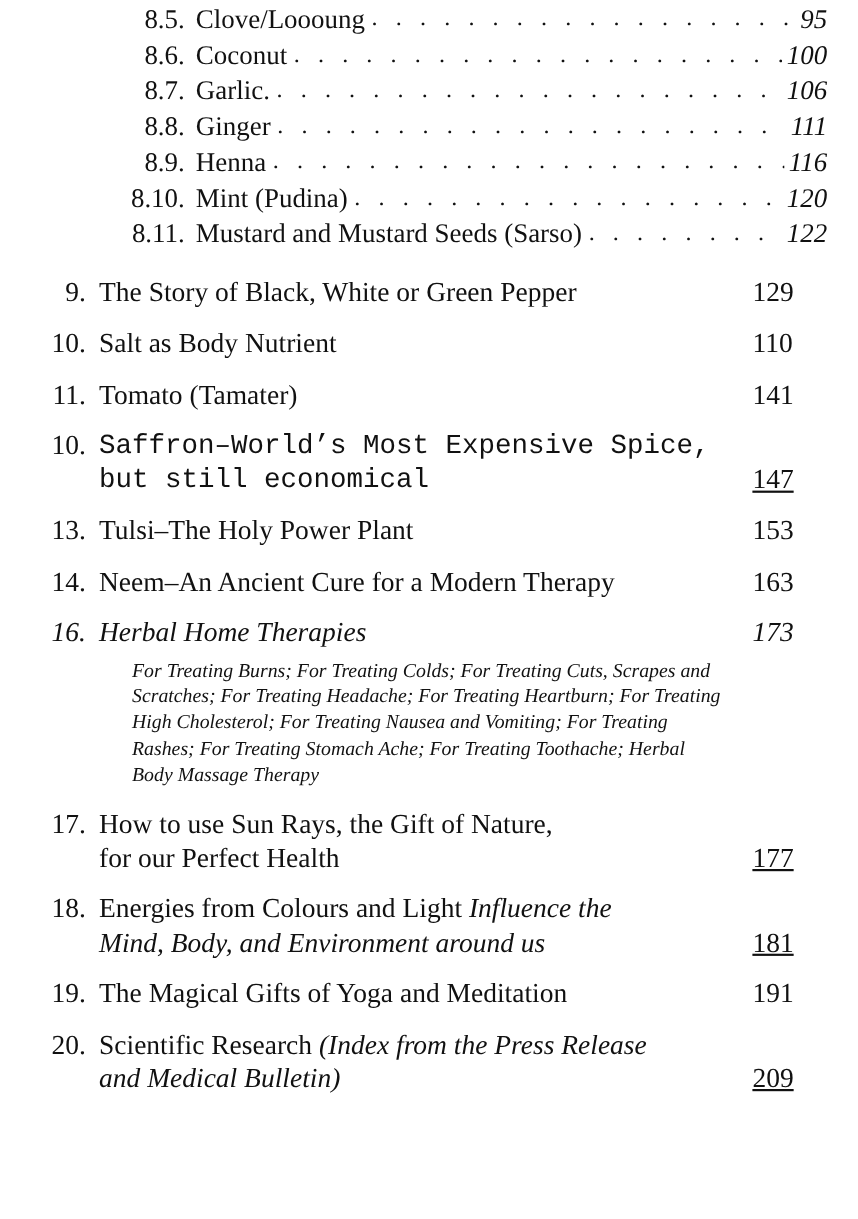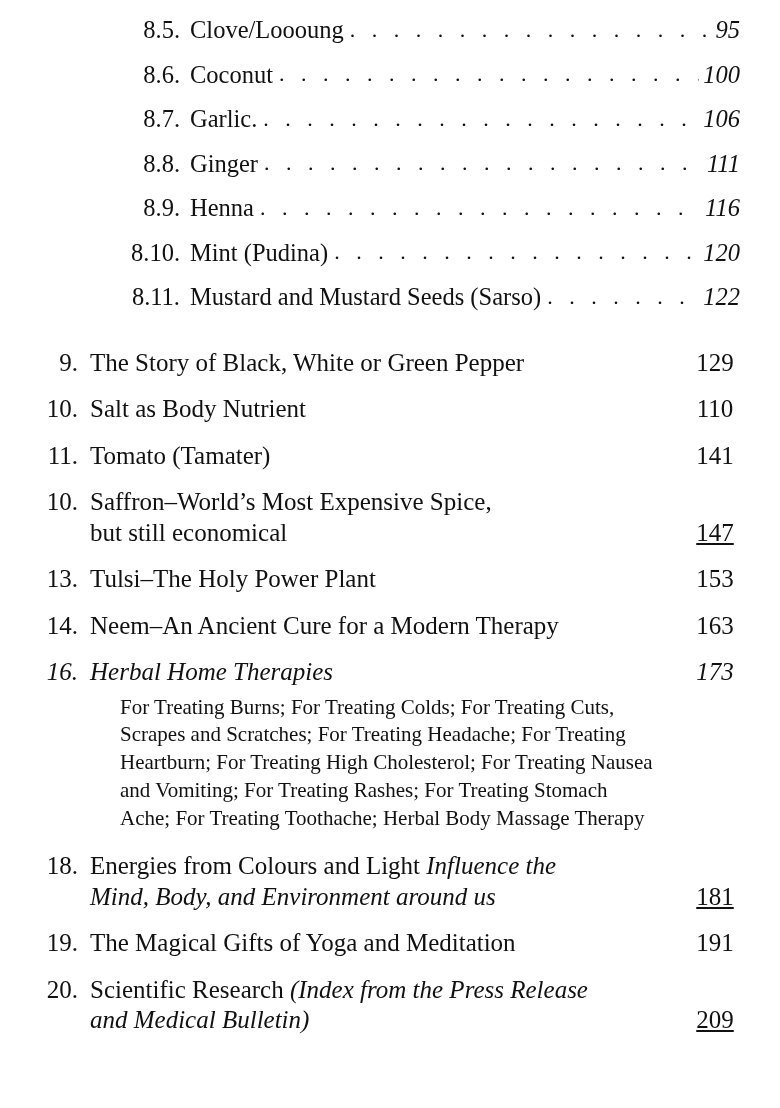--- a/index.html
+++ b/index.html
@@ -24,25 +24,25 @@
   .toc {
     position: absolute;
     left: 0;
     top: 0;
     width: 780px;
   }
 
   
   .sub-entry {
     display: flex;
-    align-items: flex-end;
+    align-items: center;
     font-size: 24.5px;
     line-height: 1.0;
     padding: 4px 0 4px 0;
-    margin: 12px;
+    margin: 0;
   }
   .sub-entry .num {
     text-align: right;
     flex: 0 0 auto;
     white-space: nowrap;
   }
   .sub-entry .title {
     flex: 0 0 auto;
     white-space: nowrap;
     padding-left: 10px;
@@ -93,33 +93,34 @@
     padding-right: 12px;
     white-space: nowrap;
   }
   .chapter .ctitle {
     flex: 1 1 auto;
     padding-right: 10px;
   }
   .chapter .cpg {
     flex: 0 0 auto;
     width: 62px;
-    text-align: center;
+    text-align: left;
     white-space: nowrap;
   }
   .chapter.pg-bottom .cpg {
     align-self: flex-end;
     text-decoration: underline;
   }
   .chapter em, .italic {
   }
   .note {
     padding-left: 120px;
     padding-right: 120px;
-    font-size: 21px;
+    font-style: italic;
+    font-size: 18px;
     line-height: 1.33;
     margin: -4px 0 18px 0;
   }
 </style>
 </head>
 <body>
 
 <div class="page">
   <div class="toc">
 
@@ -191,21 +192,21 @@
       </div>
 
       <div class="chapter">
         <span class="cnum">11.</span>
         <span class="ctitle">Tomato (Tamater)</span>
         <span class="cpg">141</span>
       </div>
 
       <div class="chapter pg-bottom">
         <span class="cnum">10.</span>
-        <span class="ctitle" style="white-space:pre-line;">Saffron–World’s Most Expensive Spice,
+        <span class="ctitle" style="white-space:pre-line;font-family:Liberation Mono, monospace;">Saffron–World’s Most Expensive Spice,
 but still economical</span>
         <span class="cpg">147</span>
       </div>
 
       <div class="chapter">
         <span class="cnum">13.</span>
         <span class="ctitle">Tulsi–The Holy Power Plant</span>
         <span class="cpg">153</span>
       </div>
 
@@ -221,20 +222,26 @@
         <span class="ctitle">Herbal Home Therapies</span>
         <span class="cpg">173</span>
       </div>
 
     </div>
 
     <div class="note">For Treating Burns; For Treating Colds; For Treating Cuts, Scrapes and Scratches; For Treating Headache; For Treating Heartburn; For Treating High Cholesterol; For Treating Nausea and Vomiting; For Treating Rashes; For Treating Stomach Ache; For Treating Toothache; Herbal Body Massage Therapy</div>
 
     <div class="chapters" style="padding-top:0;">
 
+      <div class="chapter pg-bottom">
+        <span class="cnum">17.</span>
+        <span class="ctitle" style="white-space:pre-line;">How to use Sun Rays, the Gift of Nature,
+for our Perfect Health</span>
+        <span class="cpg">177</span>
+      </div>
 
       <div class="chapter pg-bottom">
         <span class="cnum">18.</span>
         <span class="ctitle"><span>Energies from Colours and Light </span><em style="white-space:pre-line;">Influence the
 Mind, Body, and Environment around us</em></span>
         <span class="cpg">181</span>
       </div>
 
       <div class="chapter">
         <span class="cnum">19.</span>

